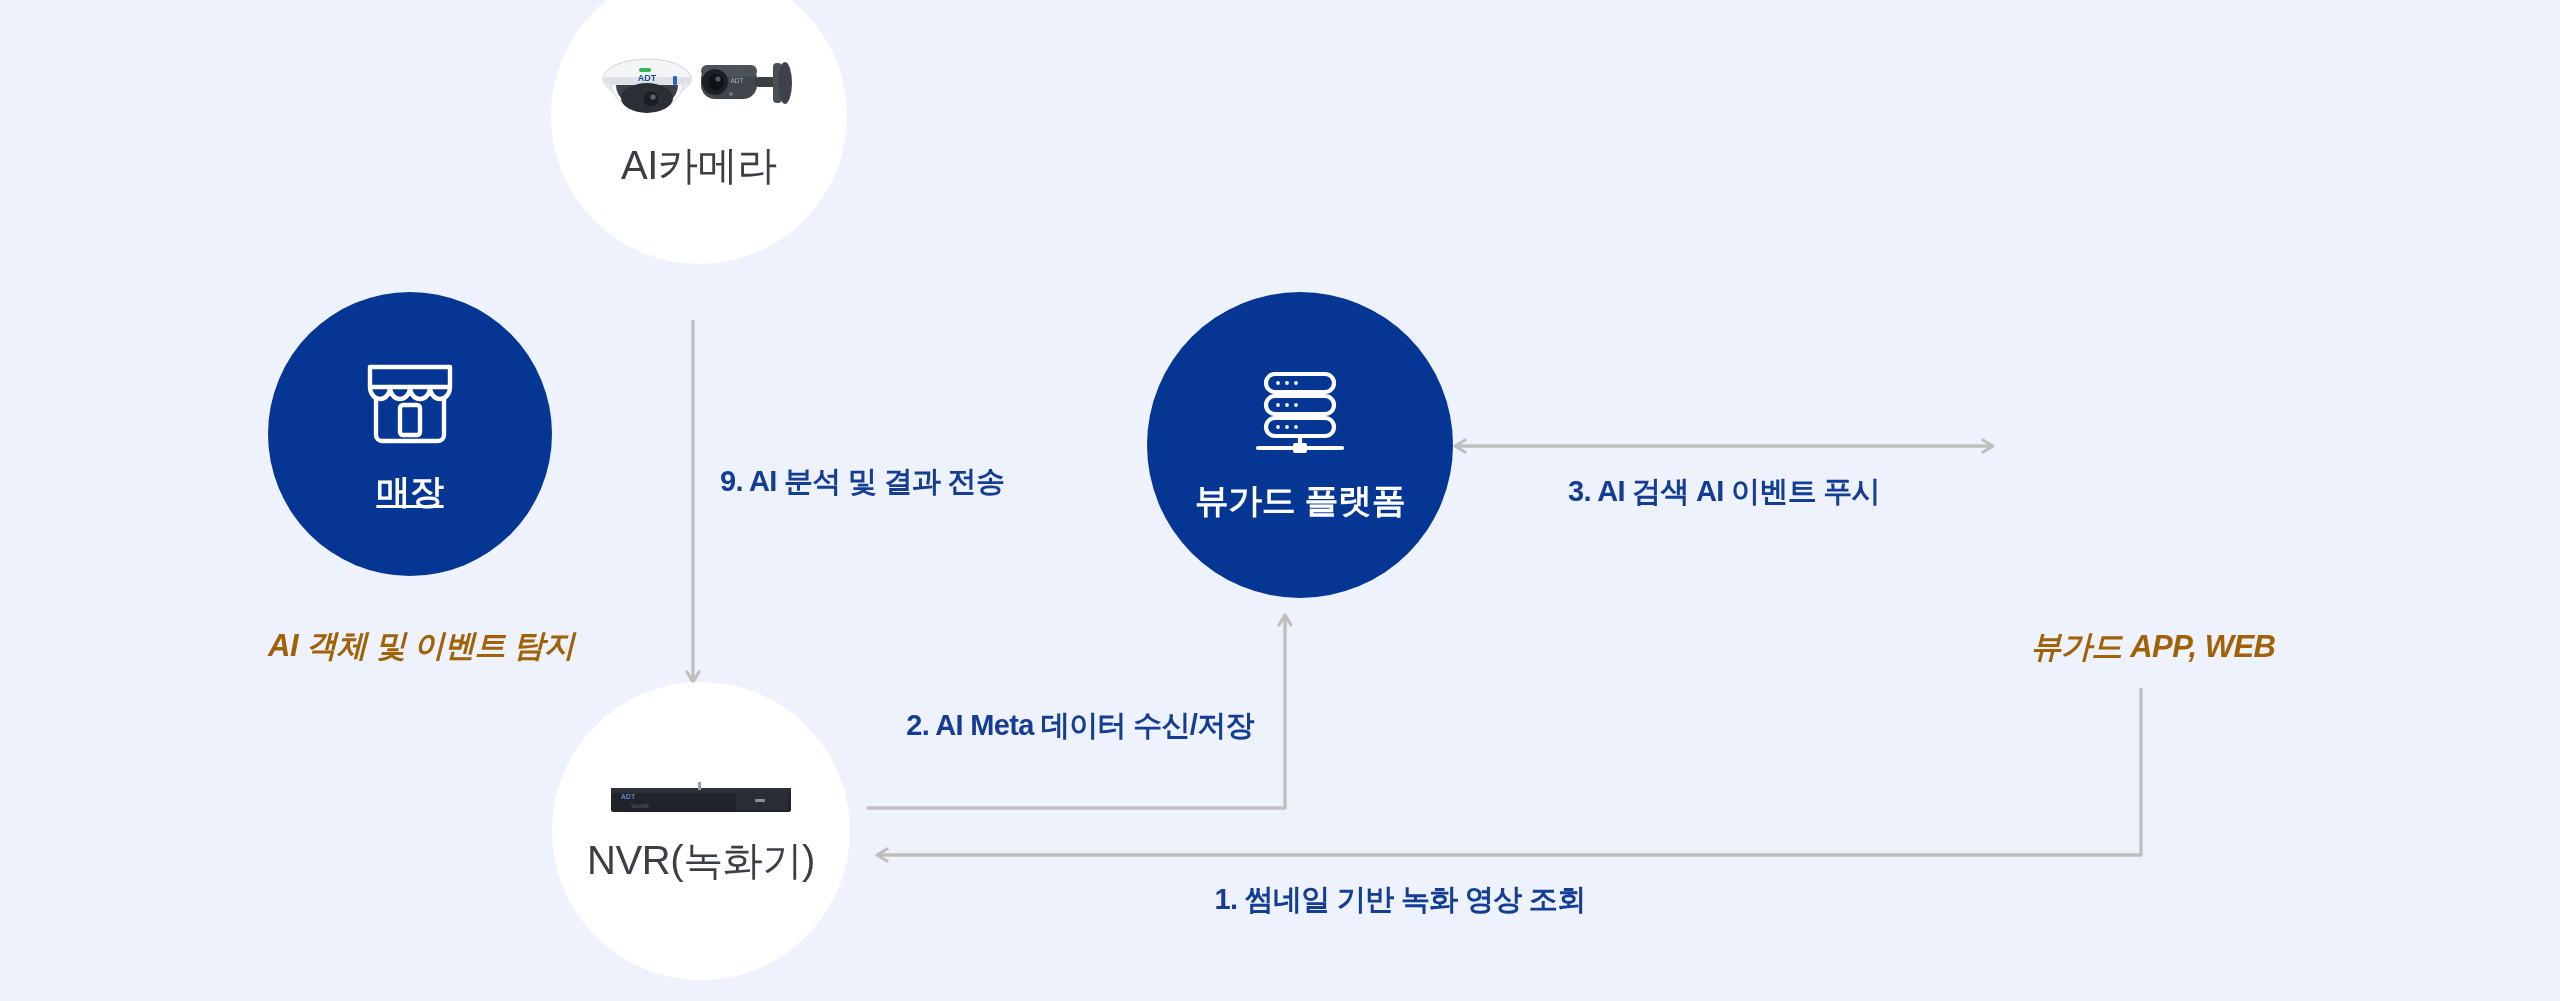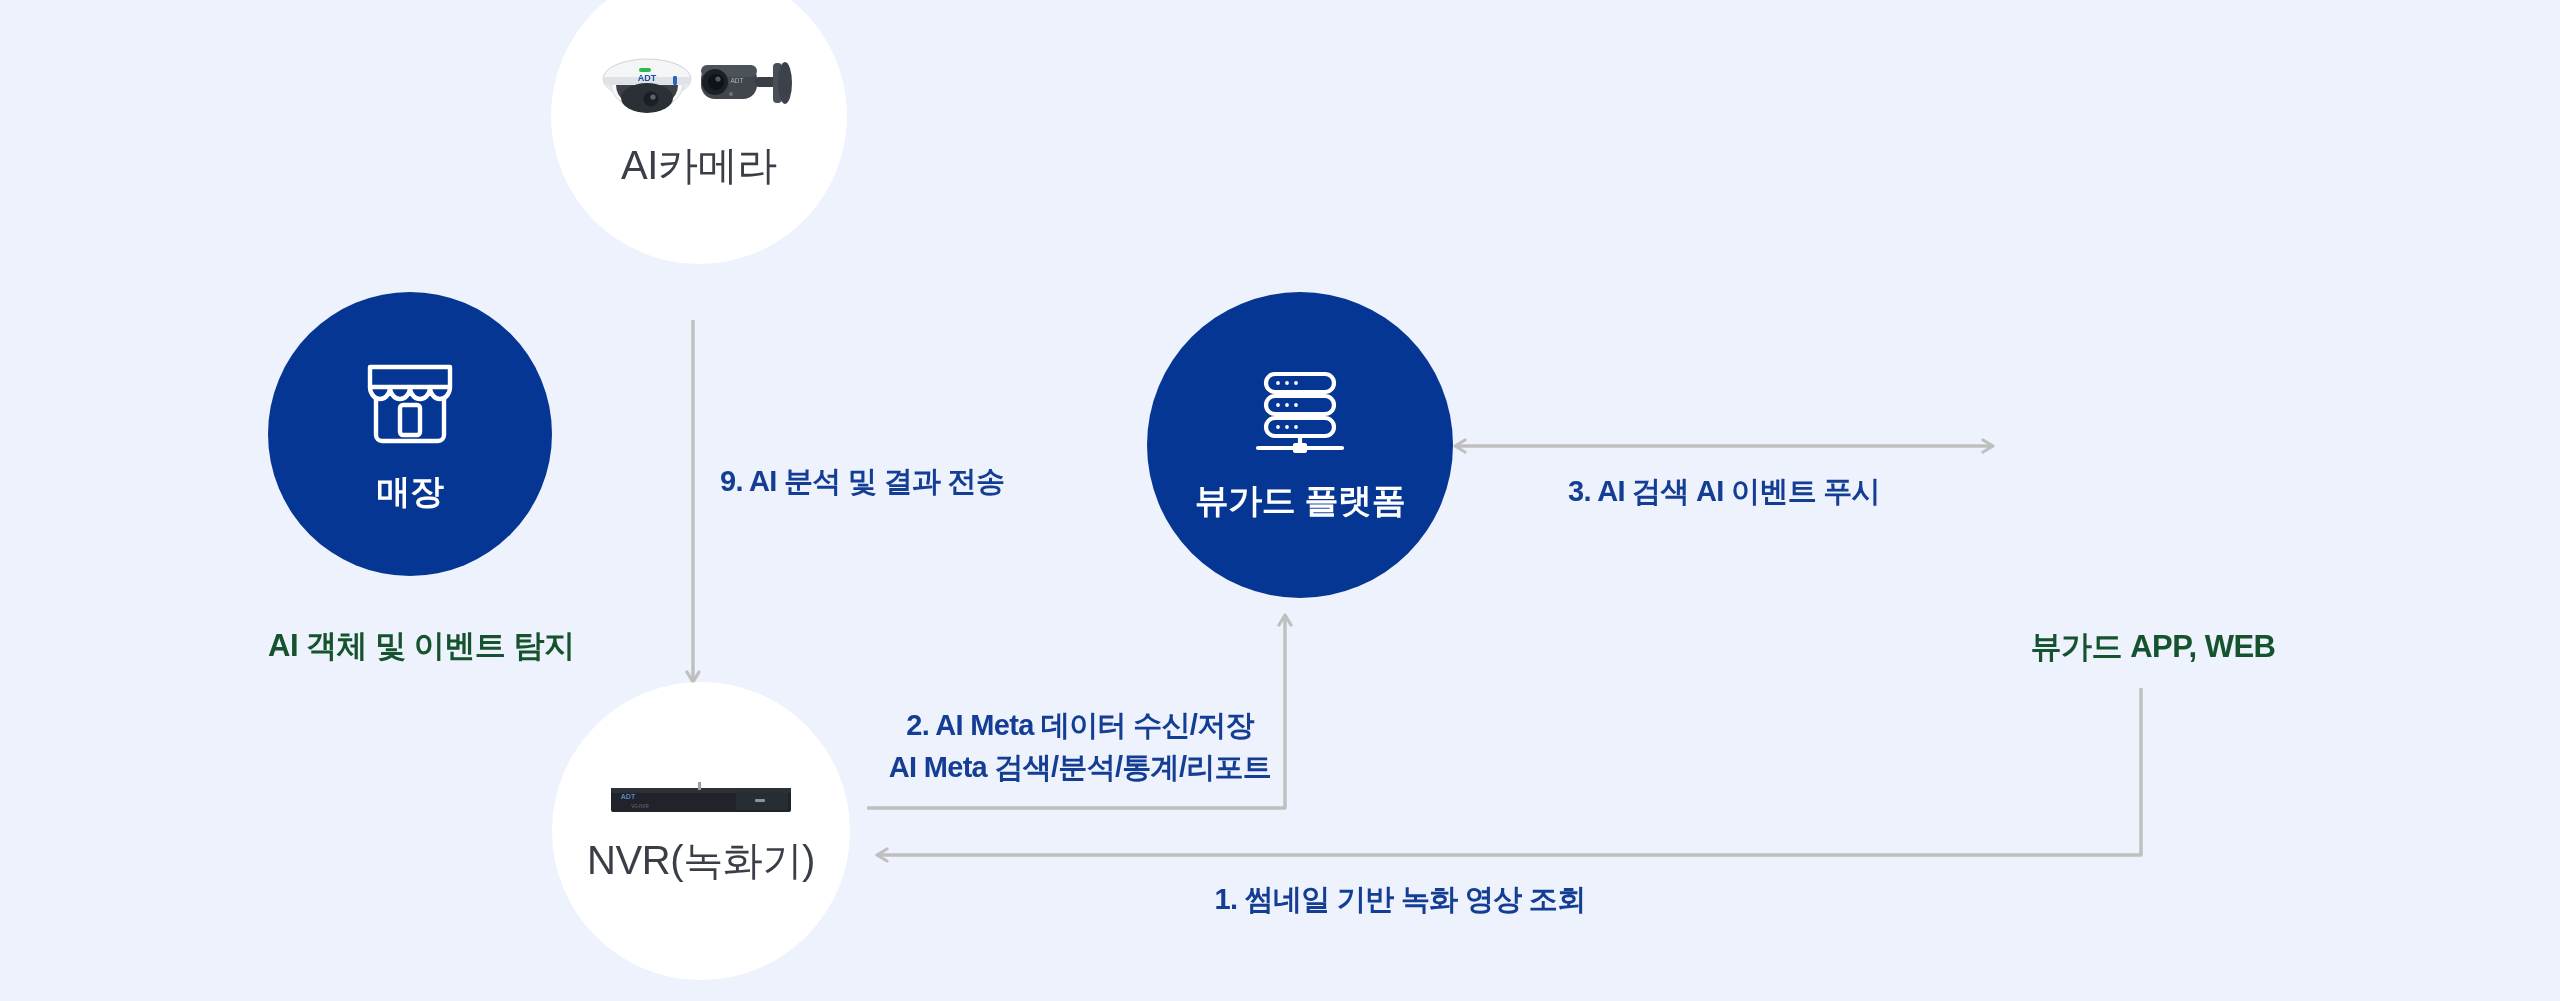--- a/index.html
+++ b/index.html
@@ -45,26 +45,27 @@
     margin-top: 22px;
   }
   .node-white .node-label {
     color: #3a3f47;
     font-size: 40px;
     font-weight: normal;
     margin-top: 16px;
   }
   .caption {
     position: absolute;
-    color: #14532d;
+    color: #a16207;
     font-size: 31px;
     font-weight: bold;
     letter-spacing: -0.5px;
     white-space: nowrap;
     text-align: center;
+    font-style: italic;
   }
   .edge-label {
     position: absolute;
     color: #143d94;
     font-size: 29px;
     font-weight: bold;
     letter-spacing: -0.7px;
     white-space: nowrap;
     line-height: 1.45;
     text-align: center;
@@ -122,21 +123,21 @@
         <rect x="58" y="26" width="22" height="10" rx="4" fill="#3a3f46"></rect>
         <rect x="76" y="12" width="9" height="40" rx="4" fill="#4a4f57"></rect>
         <ellipse cx="88" cy="32" rx="7" ry="21" fill="#3d424a"></ellipse>
         <text x="40" y="32" font-family="Liberation Sans, sans-serif" font-size="6.5" fill="#aeb5be" text-anchor="middle">ADT</text>
         <circle cx="34" cy="43" r="2" fill="#6d747c"></circle>
       </svg>
     </div>
     <div class="node-label">AI카메라</div>
   </div>
 
-  <div class="node node-blue" style="left:268px; top:292px; width:284px; height:284px;">
+  <div class="node node-blue" style="left:268px; top:292px; width:284px; height:284px;text-decoration:underline;">
     <svg class="icon-svg" width="100" height="94" viewBox="0 0 100 94" fill="none" stroke="#ffffff" stroke-width="4.4" stroke-linecap="round" stroke-linejoin="round">
       <path d="M10,10 H90 V30 H10 Z"></path>
       <path d="M10,30 a10,12 0 0 0 20,0 a10,12 0 0 0 20,0 a10,12 0 0 0 20,0 a10,12 0 0 0 20,0"></path>
       <path d="M16,42 V78 a6,6 0 0 0 6,6 H78 a6,6 0 0 0 6,-6 V42"></path>
       <rect x="40" y="48" width="20" height="30" rx="3"></rect>
     </svg>
     <div class="node-label">매장</div>
   </div>
 
   <div class="node node-blue" style="left:1147px; top:292px; width:306px; height:306px;">
@@ -177,21 +178,20 @@
   <div class="caption" style="left:268px; top:625px; width:284px;">AI 객체 및 이벤트 탐지</div>
 
   <div class="caption" style="left:2000px; top:626px; width:306px;">뷰가드 APP, WEB</div>
 
   <div class="edge-label" style="left:720px; top:460px; width:320px; text-align:left;">
     <div>9. AI 분석 및 결과 전송</div>
   </div>
 
   <div class="edge-label" style="left:880px; top:704px; width:400px;">
     <div>2. AI Meta 데이터 수신/저장</div>
-    <div>AI Meta 검색/분석/통계/리포트</div>
   </div>
 
   <div class="edge-label" style="left:1514px; top:470px; width:420px;">
     <div>3. AI 검색 AI 이벤트 푸시</div>
   </div>
 
   <div class="edge-label" style="left:1120px; top:878px; width:560px;">
     <div>1. 썸네일 기반 녹화 영상 조회</div>
   </div>
 

